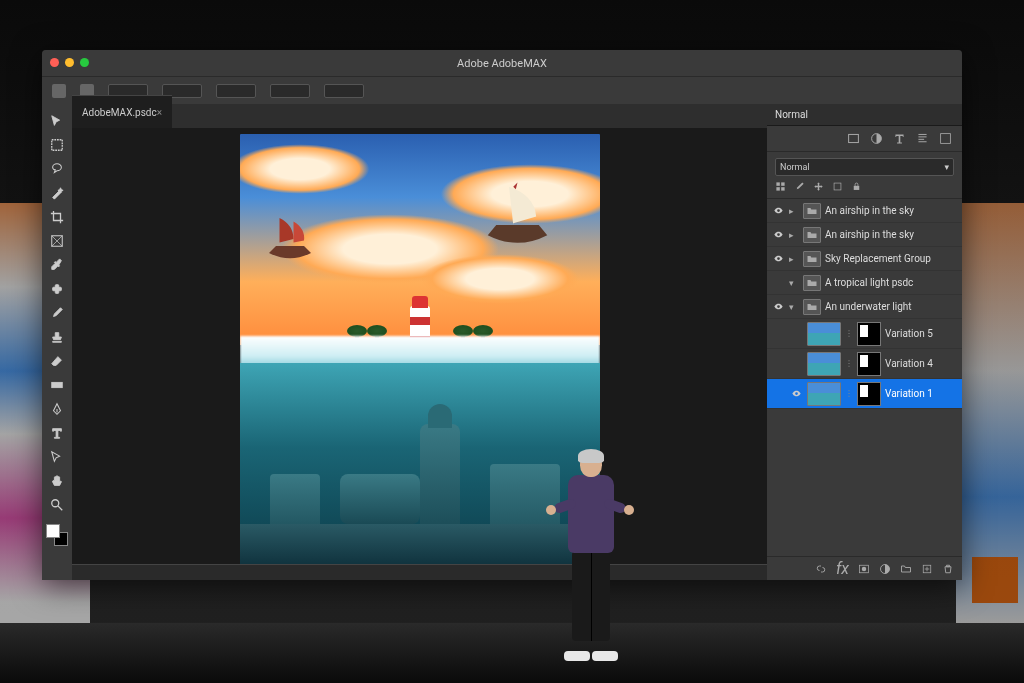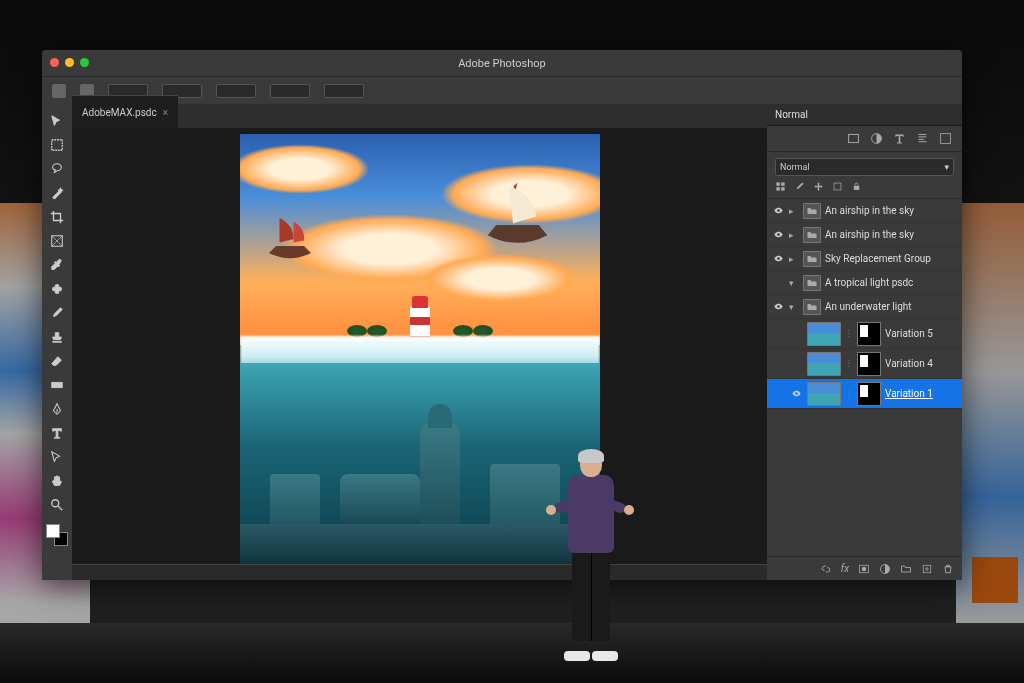--- a/index.html
+++ b/index.html
@@ -19,21 +19,21 @@
   .opt-field{width:40px;height:14px;background:#2a2a2a;border:1px solid #555;border-radius:2px;}
   .main { flex:1; display:flex; min-height:0;}
   .toolbox { width:30px; background:#3a3a3a; display:flex; flex-direction:column; align-items:center; padding:6px 0; gap:2px;}
   .tool { width:22px; height:22px; display:flex; align-items:center; justify-content:center; color:#ccc; cursor:pointer; border-radius:2px;}
   .tool svg{width:14px;height:14px;fill:currentColor;stroke:currentColor;}
   .swatches{margin-top:6px;position:relative;width:22px;height:22px;}
   .swatch-fg{position:absolute;left:0;top:0;width:14px;height:14px;background:#fff;border:1px solid #888;}
   .swatch-bg{position:absolute;right:0;bottom:0;width:14px;height:14px;background:#000;border:1px solid #888;}
   .doc-area{ flex:1; display:flex; flex-direction:column; background:#1e1e1e;}
   .tabbar{ height:24px; background:#2e2e2e; display:flex; align-items:flex-end;}
-  .doctab{ height:22px; background:#1e1e1e; color:#ccc; font-size:10px; padding:16px 10px; display:flex; align-items:center; gap:6px; border-top:1px solid #444;}
+  .doctab{ height:22px; background:#1e1e1e; color:#ccc; font-size:10px; padding:16px 10px; display:flex; align-items:center; border-top:1px solid #444;}
   .doctab .x{color:#888;font-size:10px;}
   .canvas-holder{ flex:1; background:#1a1a1a; display:flex; align-items:center; justify-content:center; position:relative; overflow:hidden;}
   .artwork{ width:360px; height:440px; position:relative; overflow:hidden; border-radius:1px;}
   .sky{position:absolute;top:0;left:0;right:0;height:48%;background:linear-gradient(180deg,#2a5fb0 0%,#4a8ed8 30%,#ffaf5a 70%,#ff8a3a 100%);}
   .cloud{position:absolute;background:radial-gradient(ellipse,#fff0d8 30%,#ffaa55 60%,transparent 70%);border-radius:50%;}
   .c1{width:140px;height:50px;top:10px;left:-10px;} .c2{width:180px;height:60px;top:30px;right:-20px;} .c3{width:220px;height:70px;top:80px;left:40px;} .c4{width:160px;height:50px;top:120px;right:20px;}
   .ship{position:absolute;}
   .ship svg{width:100%;height:100%;}
   .ship1{width:70px;height:70px;top:70px;left:15px;}
   .ship2{width:85px;height:85px;top:40px;right:40px;}
@@ -73,21 +73,21 @@
   .layer-thumb.water{background:linear-gradient(180deg,#4a8ed8 45%,#3ea5b5 45%);}
   .layer-thumb.folder{background:#555;display:flex;align-items:center;justify-content:center;}
   .layer-thumb.folder svg{width:12px;height:12px;fill:#aaa;}
   .layer-thumb.bg{background:linear-gradient(180deg,#4a8ed8 40%,#ffaa55 40%,#ffaa55 55%,#3ea5b5 55%);}
   .layer-thumb.var{width:34px;height:24px;}
   .mask-thumb{width:18px;height:16px;background:#000;border:1px solid #777;position:relative;}
   .mask-thumb::after{content:"";position:absolute;left:2px;top:2px;width:8px;height:12px;background:#fff;}
   .mask-thumb.var{width:24px;height:24px;}
   .link{width:8px;min-width:8px;color:#888;font-size:8px;text-align:center;}
   .layer-name{ font-size:10px; color:#ddd; white-space:nowrap; overflow:hidden; text-overflow:ellipsis;}
-  .layer-row.selected .layer-name{color:#fff;text-decoration:underline;}
+  .layer-row.selected .layer-name{color:#fff;}
   .lock-end{margin-left:auto;color:#aaa;}
   .lock-end svg{width:10px;height:10px;fill:currentColor;}
   .panel-footer{ height:24px; background:#3a3a3a; border-top:1px solid #2a2a2a; display:flex; align-items:center; justify-content:flex-end; gap:9px; padding:0 8px; color:#aaa;}
   .panel-footer svg{width:12px;height:12px;fill:currentColor;}
 
   .presenter{position:absolute;bottom:22px;left:550px;width:80px;height:210px;}
   .p-head{position:absolute;top:0;left:30px;width:22px;height:26px;background:#d8b090;border-radius:50% 50% 45% 45%;}
   .p-hair{position:absolute;top:-2px;left:28px;width:26px;height:14px;background:#c8c8c8;border-radius:50% 50% 20% 20%;}
   .p-body{position:absolute;top:24px;left:18px;width:46px;height:78px;background:#4a3a65;border-radius:10px 10px 6px 6px;}
   .p-arm-l{position:absolute;top:50px;left:4px;width:22px;height:10px;background:#4a3a65;border-radius:5px;transform:rotate(-20deg);}
@@ -108,21 +108,21 @@
 <div class="side-deco-right"></div>
 <div class="stage-floor"></div>
 
 <div class="app-window">
   <div class="titlebar">
     <div class="traffic">
         <span></span>
         <span></span>
         <span></span>
       </div>
-    <span>Adobe Photoshop</span>
+    <span>Adobe AdobeMAX</span>
   </div>
   <div class="optionsbar">
     <div class="opt-icon"></div>
     <div class="opt-icon"></div>
     <div class="opt-field"></div>
     <div class="opt-field"></div>
     <div class="opt-field"></div>
     <div class="opt-field"></div>
     <div class="opt-field"></div>
   </div>
@@ -410,21 +410,21 @@
           <div class="link">⋮</div>
           <div class="mask-thumb var"></div>
           <span class="layer-name">Variation 1</span>
         </div>
       </div>
 
       <div class="panel-footer">
         <svg viewBox="0 0 16 16">
             <path d="M6 10a3 3 0 010-6h2M10 6a3 3 0 010 6H8" fill="none" stroke="currentColor" stroke-width="1.2"></path>
           </svg>
-        <span style="font-size:10px;font-style:italic;">fx</span>
+        <span style="font-size:16px;font-style:italic;">fx</span>
         <svg viewBox="0 0 16 16">
             <rect x="2" y="3" width="12" height="10" fill="none" stroke="currentColor"></rect>
             <circle cx="8" cy="8" r="3"></circle>
           </svg>
         <svg viewBox="0 0 16 16">
             <circle cx="8" cy="8" r="6" fill="none" stroke="currentColor" stroke-width="1.2"></circle>
             <path d="M8 2a6 6 0 010 12z"></path>
           </svg>
         <svg viewBox="0 0 16 16">
             <path d="M2 4h4l1 2h7v6H2z" fill="none" stroke="currentColor" stroke-width="1.2"></path>

